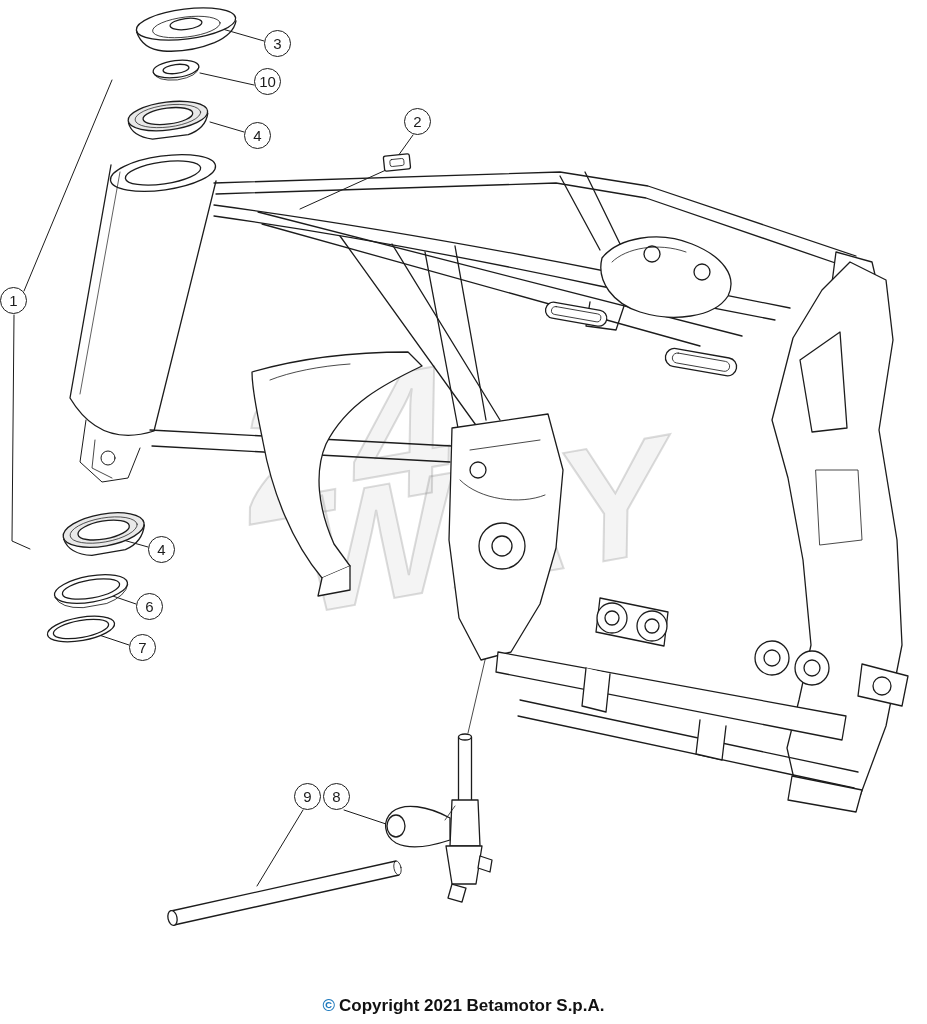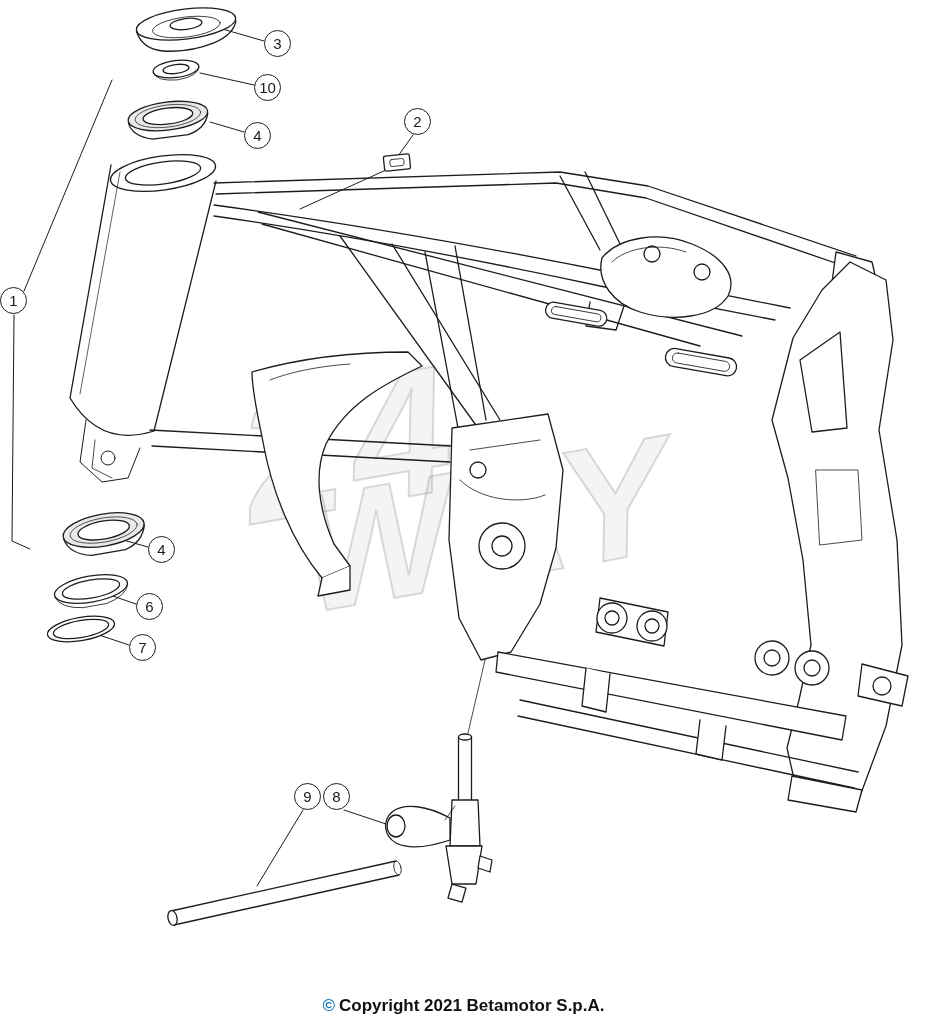--- a/index.html
+++ b/index.html
@@ -223,21 +223,21 @@
         <ellipse cx="172.5" cy="918" rx="4.5" ry="7.5" transform="rotate(-12 172.5 918)"></ellipse>
         <ellipse cx="397.5" cy="868" rx="3.5" ry="7" transform="rotate(-12 397.5 868)" stroke-width="0.8"></ellipse>
       </g>
 
     </g>
   </svg>
 
   <div class="callout" style="left:0px;top:287px">1</div>
   <div class="callout" style="left:404px;top:108px">2</div>
   <div class="callout" style="left:264px;top:30px">3</div>
-  <div class="callout" style="left:254px;top:74px">10</div>
+  <div class="callout" style="left:254px;top:68px">10</div>
   <div class="callout" style="left:244px;top:122px">4</div>
   <div class="callout" style="left:148px;top:536px">4</div>
   <div class="callout" style="left:136px;top:593px">6</div>
   <div class="callout" style="left:129px;top:634px">7</div>
   <div class="callout" style="left:323px;top:783px">8</div>
   <div class="callout" style="left:294px;top:783px">9</div>
 
   <div class="copyright">
     <span class="csym">©</span><span>Copyright 2021 Betamotor S.p.A.</span>
   </div>

